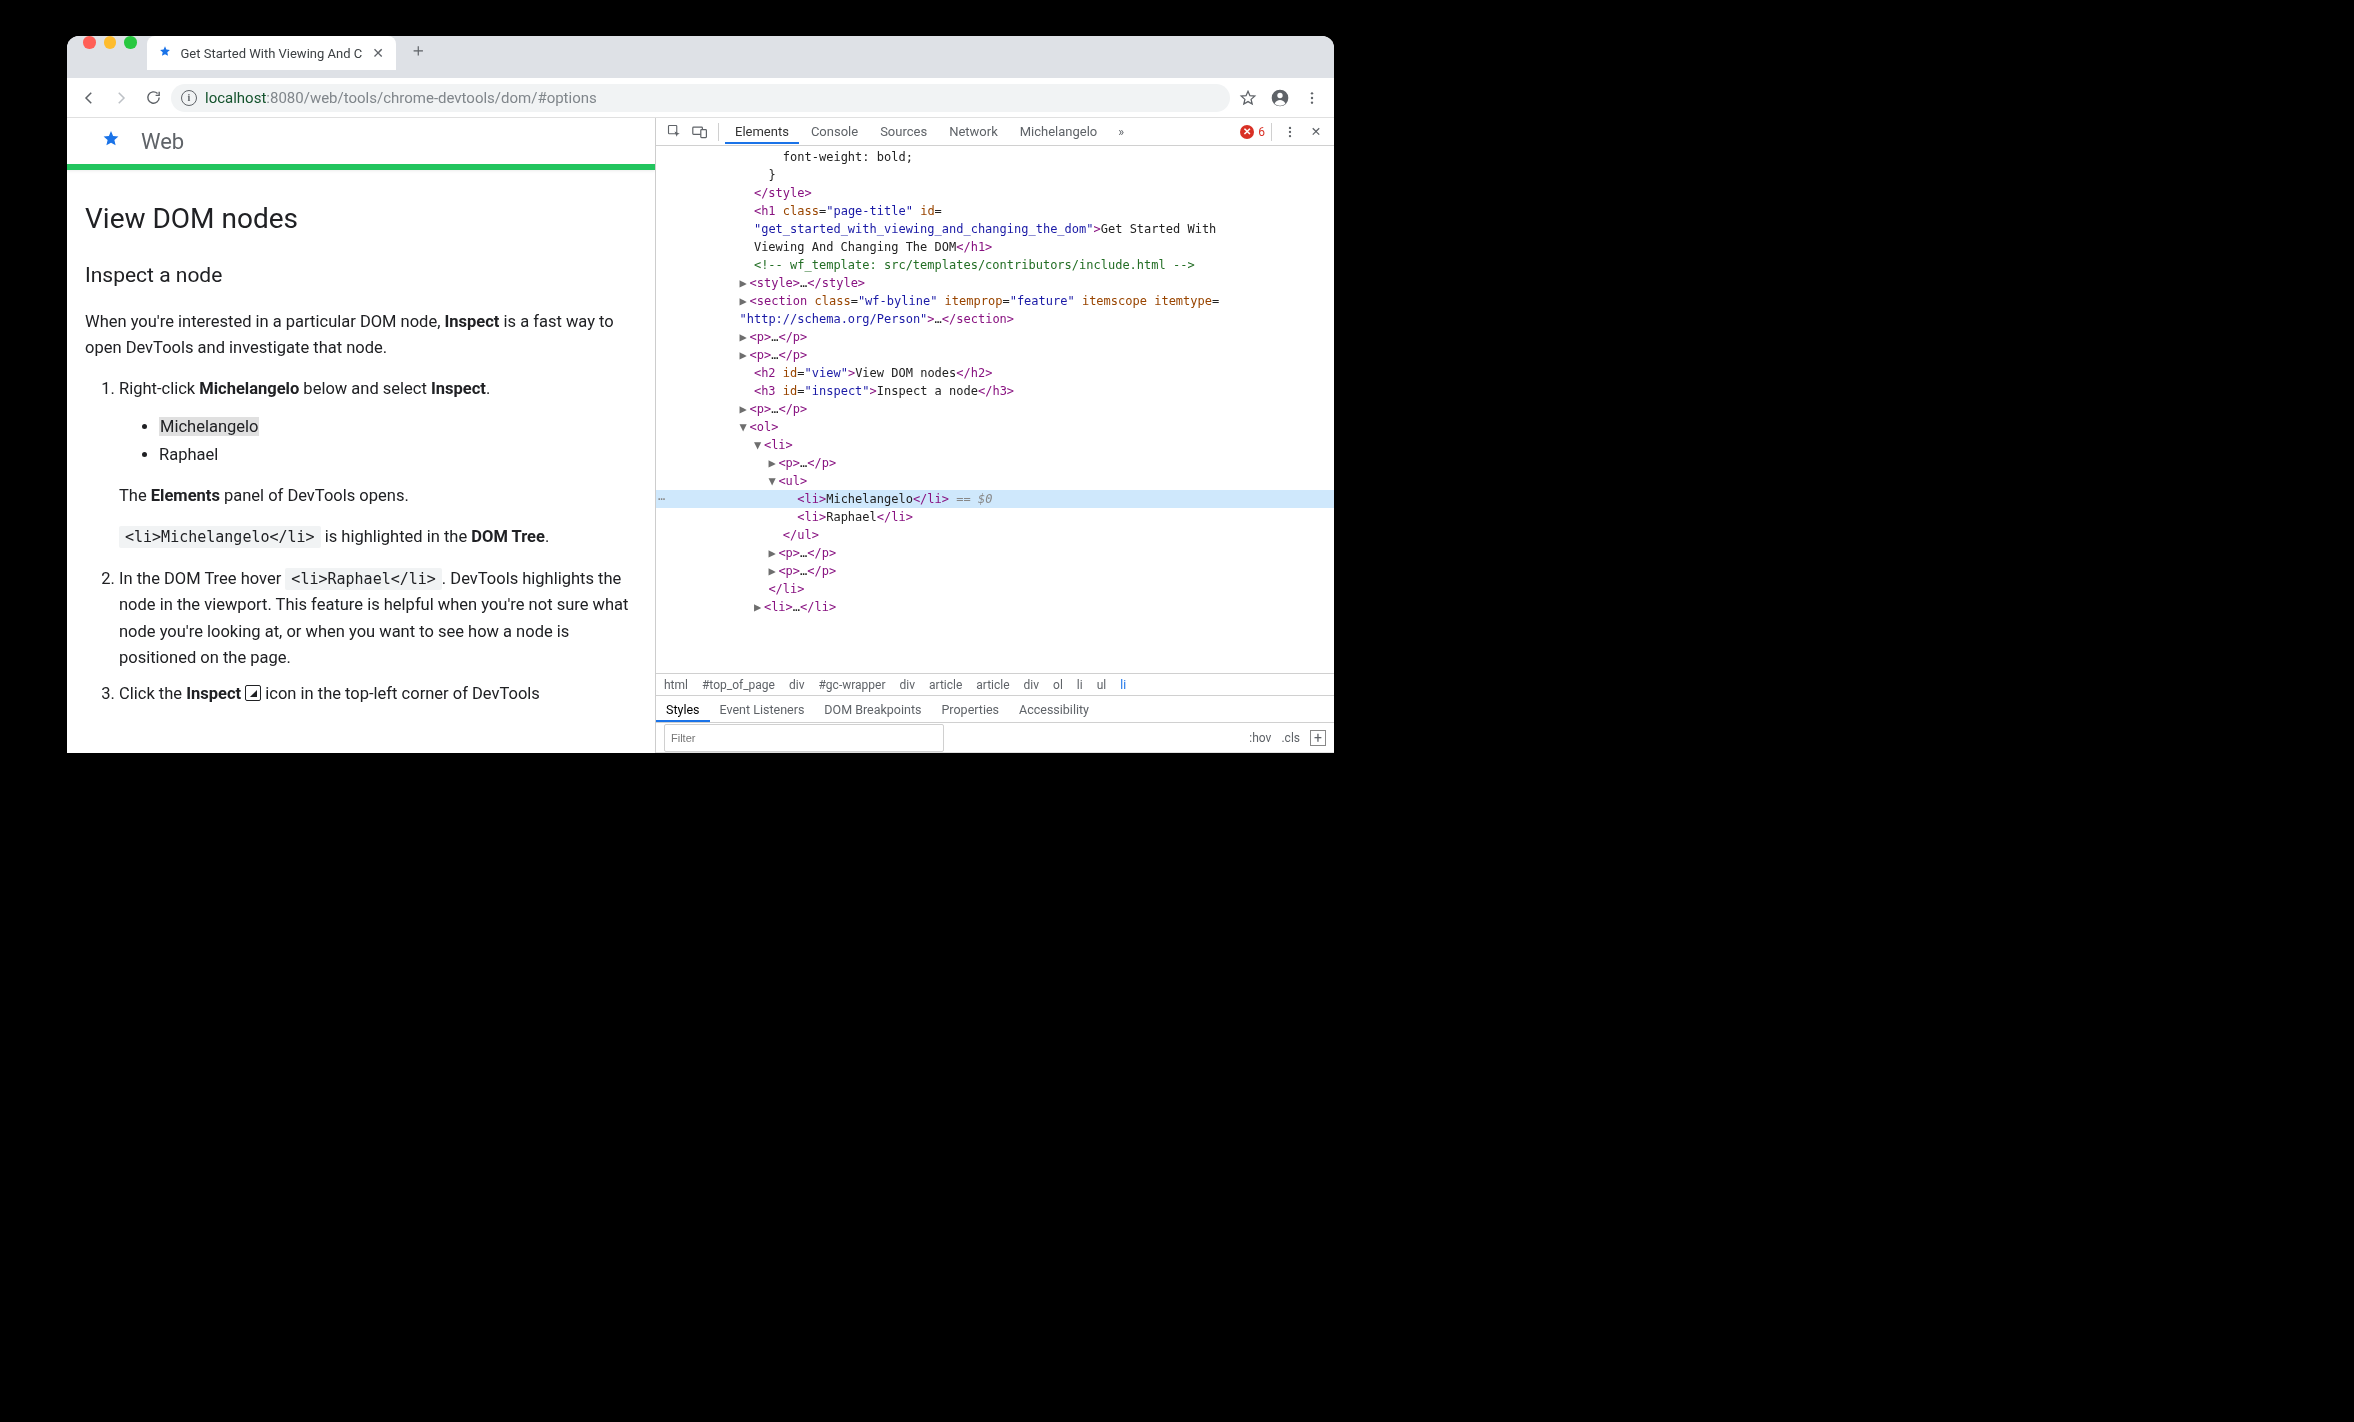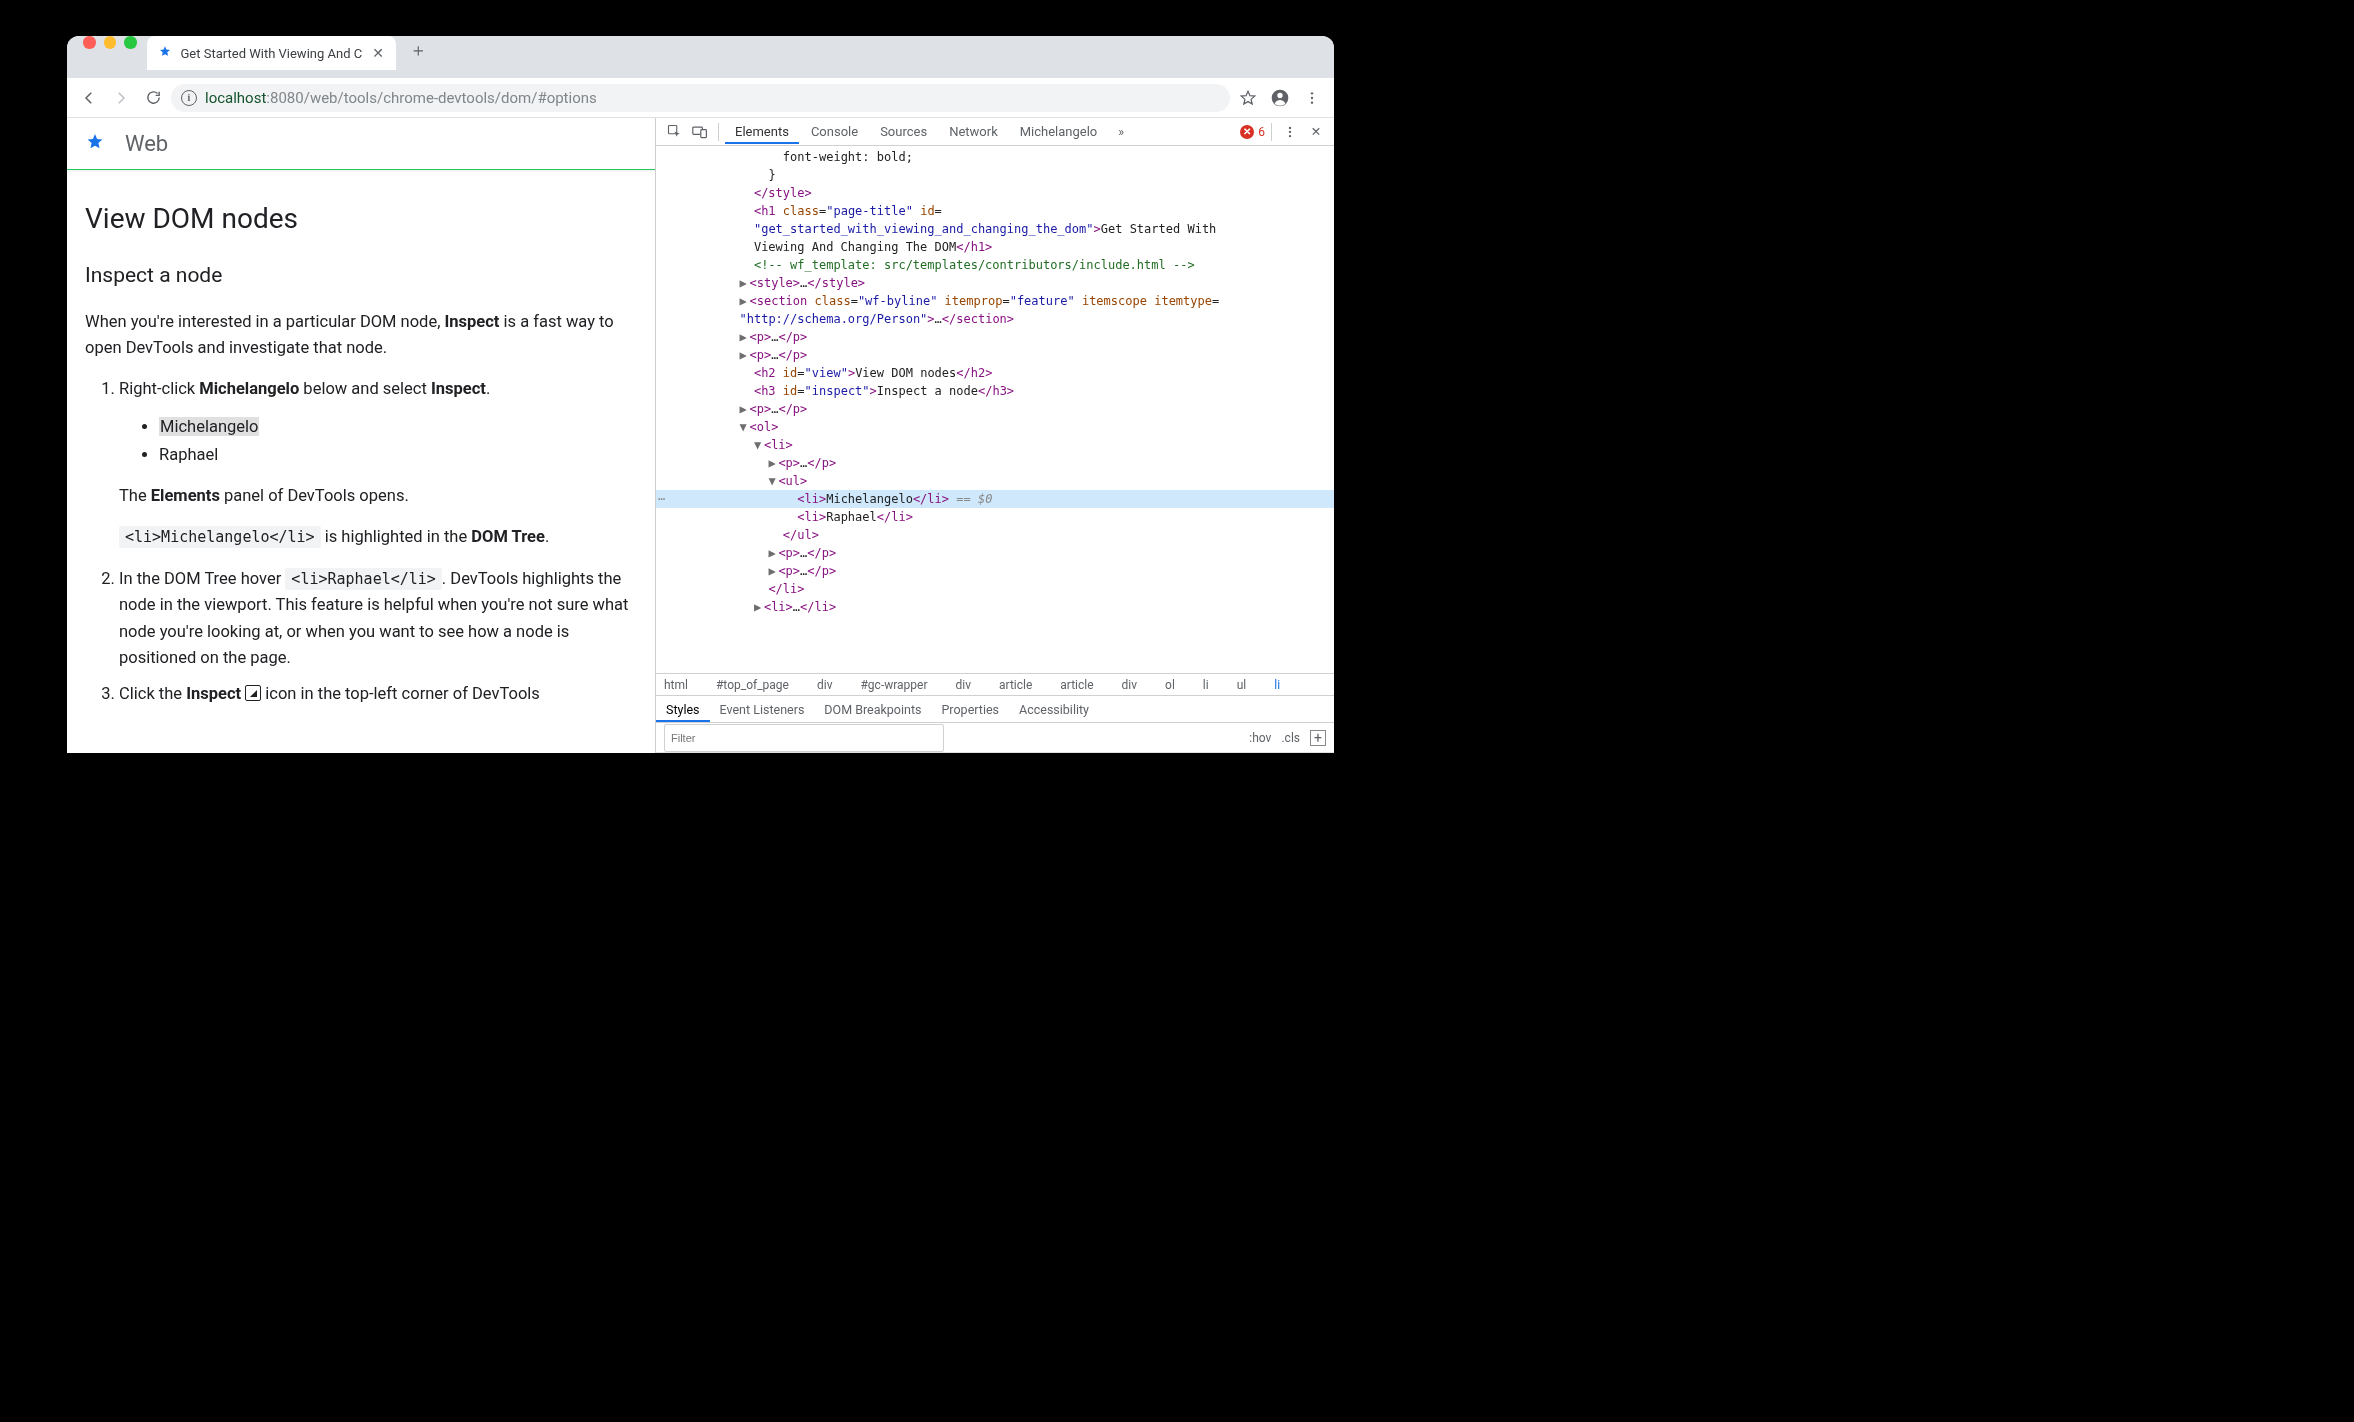--- a/index.html
+++ b/index.html
@@ -73,24 +73,24 @@
 .content-row { flex:1; display:flex; overflow:hidden; }
 .page {
   width: 588px;
   background:#fff;
   display:flex;
   flex-direction:column;
   overflow:hidden;
 }
 .page-header {
   height:52px;
-  border-bottom:1px solid #22c55e;
-  display:flex;
-  align-items:center;
-  padding:0 16px;
+  border-bottom:6px solid #22c55e;
+  display:flex;
+  align-items:center;
+  padding:0 32px;
   gap:18px;
   box-shadow: 0 1px 3px rgba(0,0,0,0.08);
   position:relative;
   z-index:1;
 }
 .page-logo { color:#1a73e8; font-size:22px; }
 .page-brand { font-size:22px; color:#5f6368; font-weight:400; }
 .page-body { padding: 16px 18px; overflow:hidden; color:#202124; }
 .page-body h1 { font-size:28px; font-weight:400; margin: 16px 0 28px; }
 .page-body h2 { font-size:21px; font-weight:400; margin: 8px 0 22px; }
@@ -145,21 +145,21 @@
 .t-txt { color:#222; }
 .t-com { color:#236e25; }
 .t-var { color:#888; font-style:italic; }
 .arrow { color:#6e6e6e; display:inline-block; width:10px; }
 .breadcrumb {
   height:22px;
   border-top:1px solid #d0d0d0;
   display:flex;
   align-items:center;
   padding:0 8px;
-  gap:28px;
+  gap:14px;
   font-size:12px;
   color:#5f6368;
   overflow:hidden;
 }
 .breadcrumb span { white-space:nowrap; }
 .breadcrumb .sel-crumb { color:#1a73e8; }
 .styles-tabs {
   height:28px;
   border-top:1px solid #d0d0d0;
   border-bottom:1px solid #d0d0d0;

